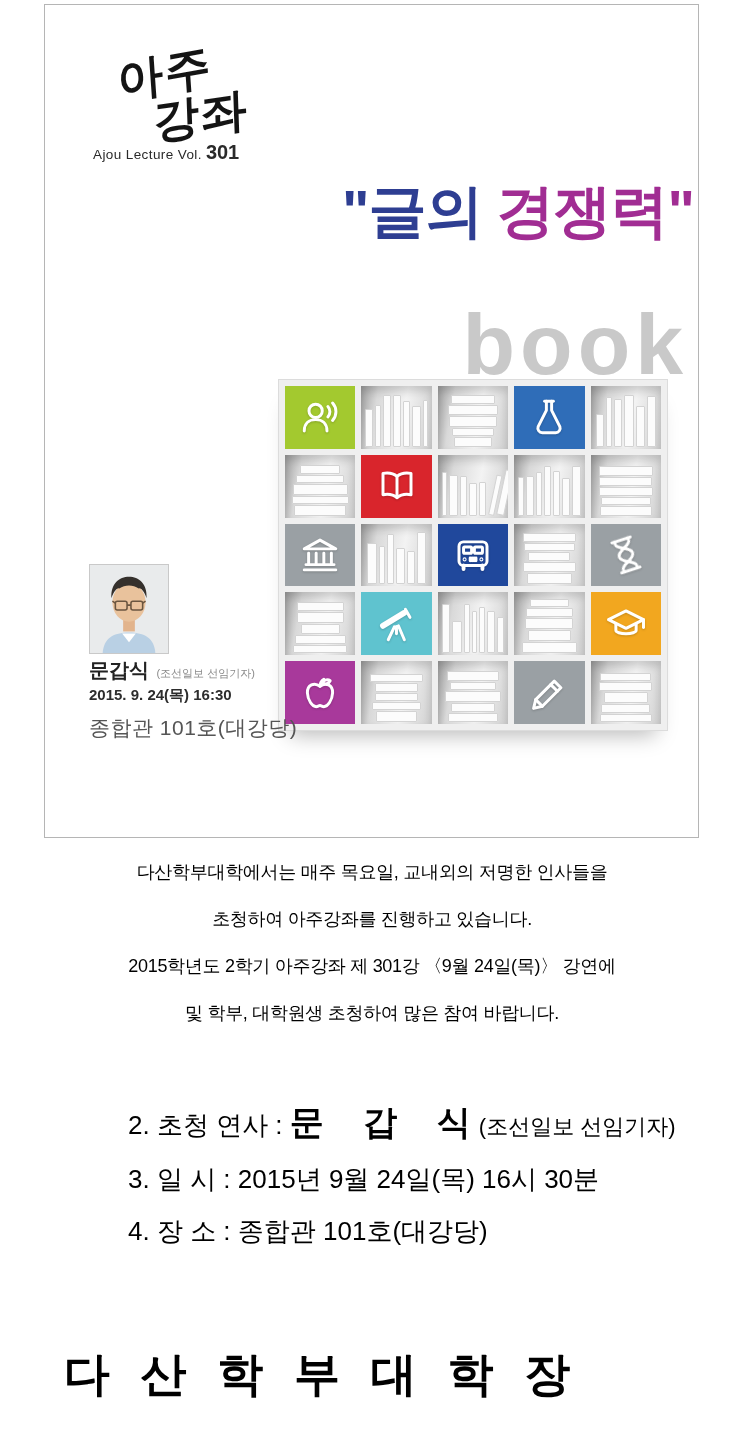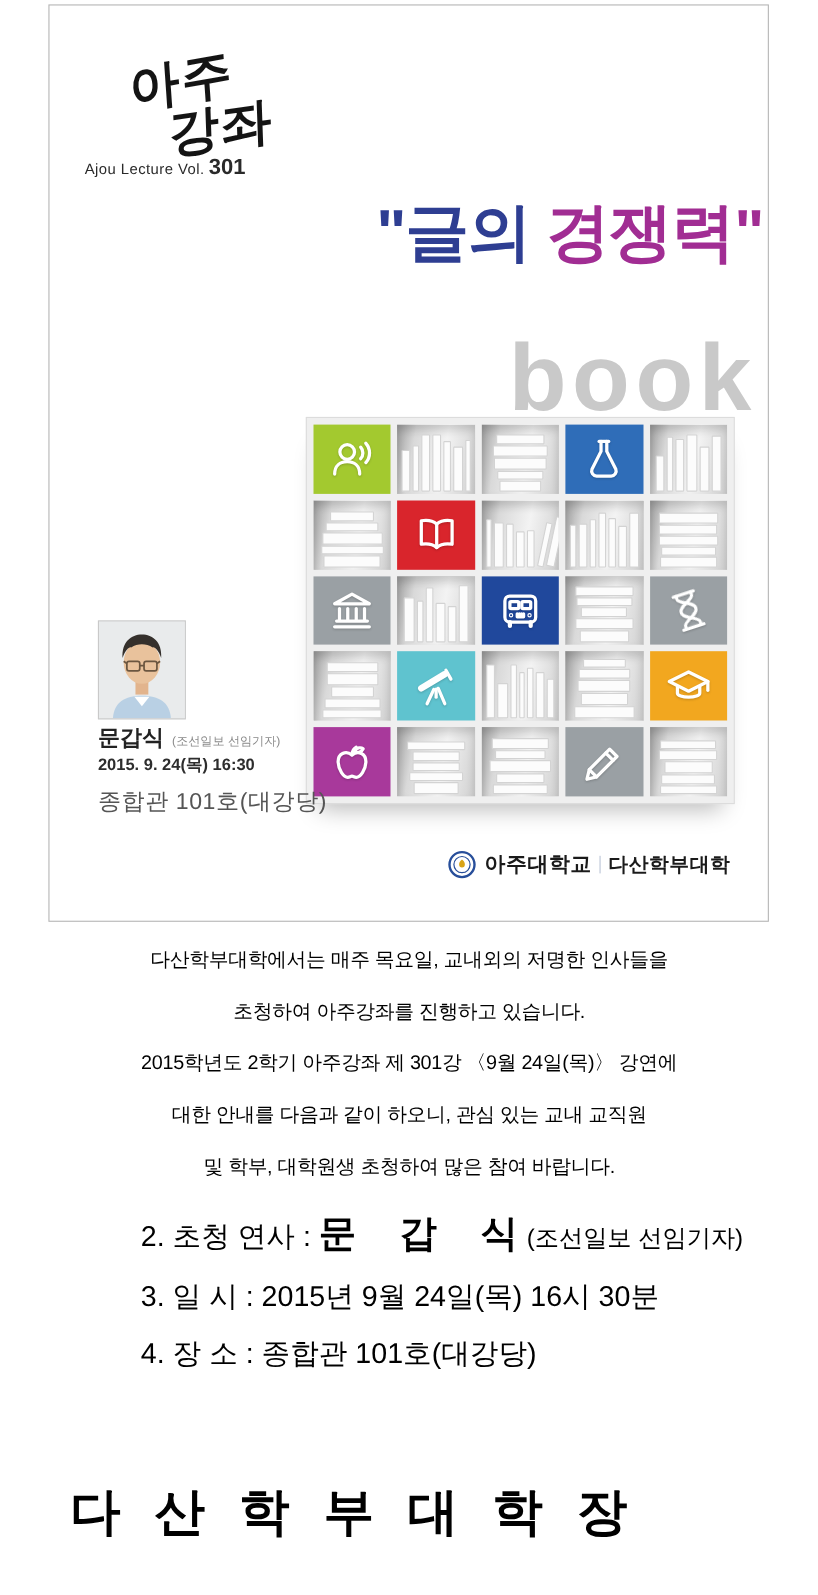--- a/index.html
+++ b/index.html
@@ -18,21 +18,21 @@
   
   .logo { position:absolute; left:30px; top:24px; width:200px; height:130px; }
   .calli1 {
     position:absolute; left:42px; top:14px; font-size:46px; font-weight:900;
     transform:rotate(-10deg) skewX(-6deg); letter-spacing:2px; color:#141414;
   }
   .calli2 {
     position:absolute; left:78px; top:56px; font-size:46px; font-weight:900;
     transform:rotate(-8deg) skewX(-6deg); letter-spacing:2px; color:#141414;
   }
-  .logo-sub { position:absolute; left:2px; top:112px; white-space:nowrap; color:#2a2a2a; }
+  .logo-sub { position:absolute; left:18px; top:112px; white-space:nowrap; color:#2a2a2a; }
   .logo-sub .t { font-size:13.5px; letter-spacing:0.4px; }
   .logo-sub .n { font-size:20px; font-weight:700; margin-left:4px; }
 
   
   .main-title {
     position:absolute; right:4px; top:168px; white-space:nowrap;
     font-size:58px; font-weight:800; letter-spacing:-1px;
   }
   .main-title .p2 { margin-left:14px; }
 
@@ -373,38 +373,27 @@
     </svg>
   </div>
 
   <div class="speaker-name">
     <span class="nm">문갑식</span>
     <span class="af">(조선일보 선임기자)</span>
   </div>
   <div class="speaker-dt">2015. 9. 24(목) 16:30</div>
   <div class="speaker-venue">종합관 101호(대강당)</div>
 
-  <div class="footer-logo">
-    <svg class="emblem" viewBox="0 0 24 24">
-      <circle cx="12" cy="12" r="10.5" fill="#fff" stroke="#274e9a" stroke-width="2"></circle>
-      <circle cx="12" cy="12" r="6.8" fill="#fff" stroke="#274e9a" stroke-width="1"></circle>
-      <path d="M12 7.8c1.9 1.4 2.4 2.8 2.4 4.2a2.4 2.4 0 1 1-4.8 0c0-1.4.5-2.8 2.4-4.2z" fill="#d9a417"></path>
-    </svg>
-    <span class="univ">아주대학교</span>
-    <span class="lockup-div"></span>
-    <span class="college">다산학부대학</span>
-  </div>
 
 </div>
 
 <div class="paragraph">
     <div class="pline">다산학부대학에서는 매주 목요일, 교내외의 저명한 인사들을</div>
     <div class="pline">초청하여 아주강좌를 진행하고 있습니다.</div>
     <div class="pline">2015학년도 2학기 아주강좌 제 301강 〈9월 24일(목)〉 강연에</div>
-    <div class="pline">대한 안내를 다음과 같이 하오니, 관심 있는 교내 교직원</div>
     <div class="pline">및 학부, 대학원생 초청하여 많은 참여 바랍니다.</div>
   </div>
 
 <div class="lecture-list">
     <div class="li li2"><span>2. 초청 연사 : </span><span class="bigname">문 갑 식</span><span class="small"> (조선일보 선임기자)</span></div>
     <div class="li"><span>3. 일 시 :  </span><span>2015년 9월 24일(목) 16시 30분</span></div>
     <div class="li"><span>4. 장 소 :  </span><span>종합관 101호(대강당)</span></div>
   </div>
 
 <div class="signature">다 산 학 부 대 학 장</div>

